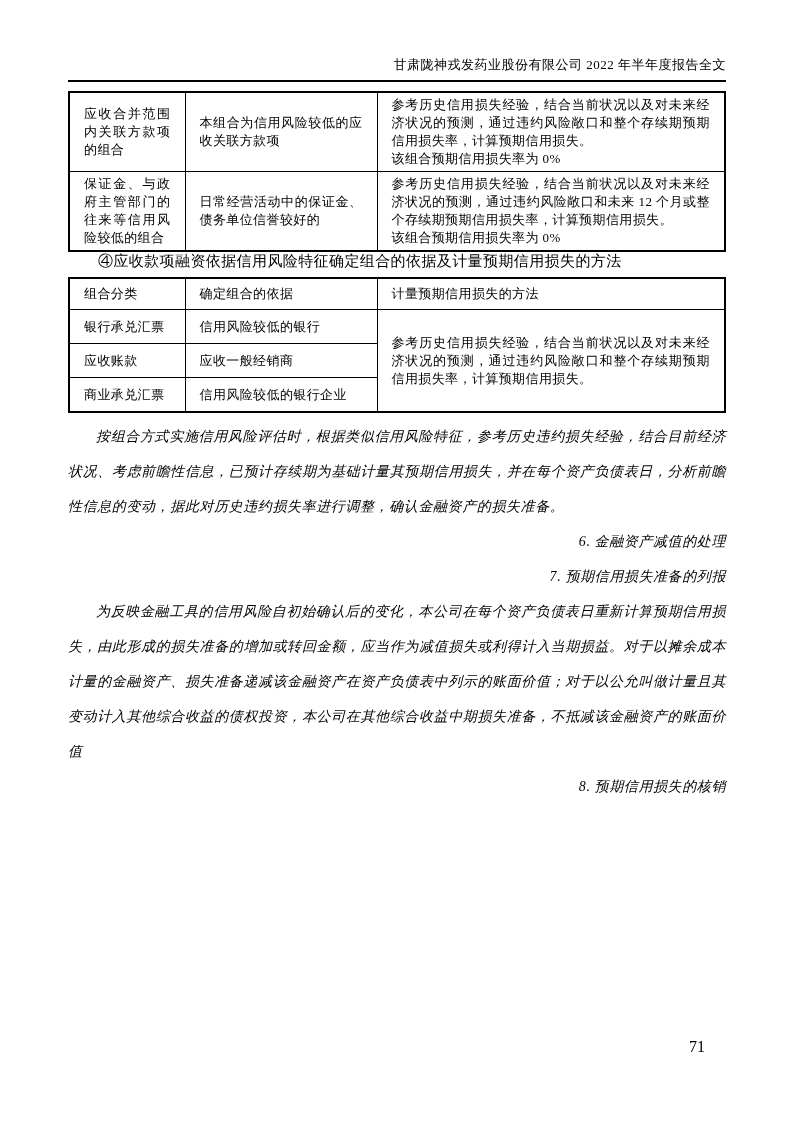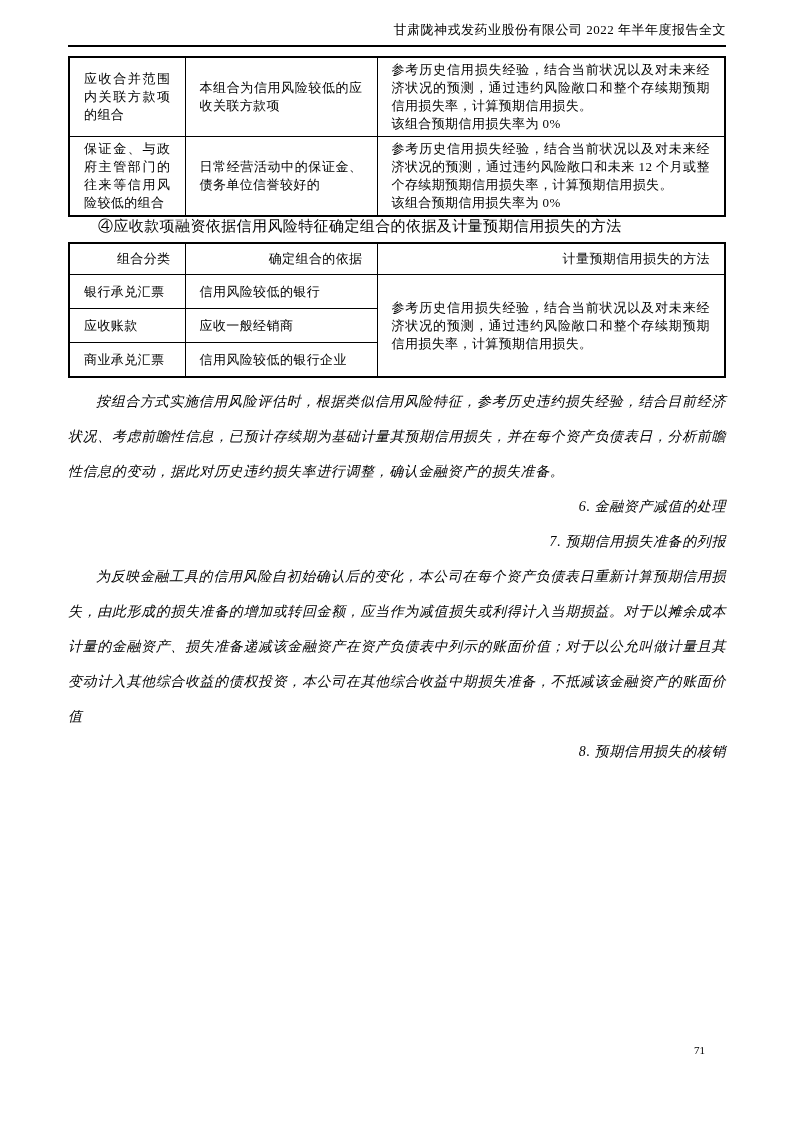--- a/index.html
+++ b/index.html
@@ -11,21 +11,21 @@
     position: relative;
     overflow: hidden;
   }
   .content {
     position: absolute;
     left: 68px; top: 0;
     width: 658px;
   }
   .doc-header {
     text-align: right;
-    padding-top: 21px;
+    padding-top: 56px;
     padding-bottom: 6px;
     font-size: 13px;
     letter-spacing: 0.5px;
     border-bottom: 2px solid #000;
   }
   table.rpt {
     border-collapse: collapse;
     width: 100%;
     table-layout: fixed;
     border: 2px solid #000;
@@ -35,21 +35,21 @@
     font-size: 13px;
     font-weight: normal;
     letter-spacing: 0.4px;
     line-height: 18px;
     padding: 3px 14px;
     vertical-align: middle;
     text-align: justify;
     text-justify: inter-ideograph;
     word-break: break-all;
   }
-  table.rpt th { text-align: right; height: 24px; }
+  table.rpt th { text-align: left; height: 24px; }
   .t1 { margin-top: 9px; }
   .t2 td { height: 27px; }
   .cell-note:empty { display: none; }
   .cell-note { margin-top: 0; }
   .item-line {
     font-size: 15px;
     letter-spacing: 0.4px;
     line-height: 18px;
     margin: 0 0 7px 0;
     text-indent: 2em;
@@ -64,21 +64,21 @@
     word-break: break-all;
     margin: 0;
     font-style: italic;
   }
   .num-heading { text-align: right; }
   .body-block { margin-top: 6px; }
   .page-number {
     position: absolute;
     right: 88px;
     bottom: 66px;
-    font-size: 11px;
+    font-size: 16px;
   }
   col.c1 { width: 116px; }
   col.c2 { width: 192px; }
   col.c3 { width: 348px; }
 </style>
 </head>
 <body>
 
 <div class="content">
 

